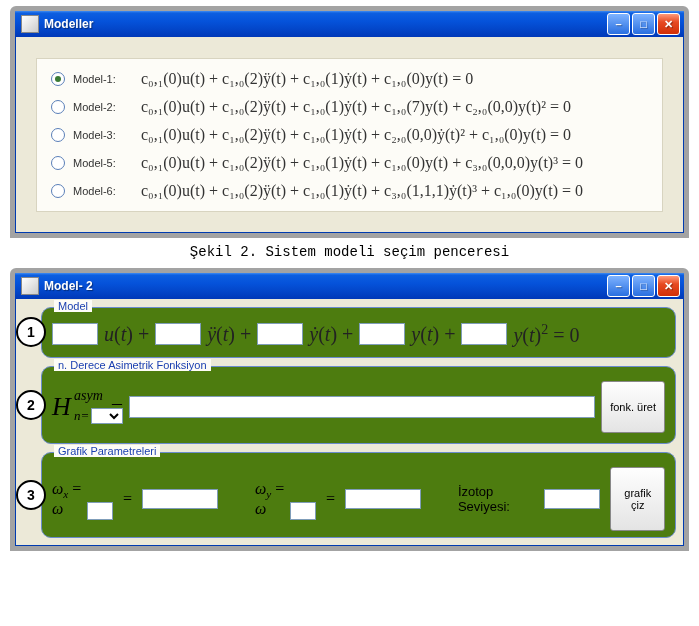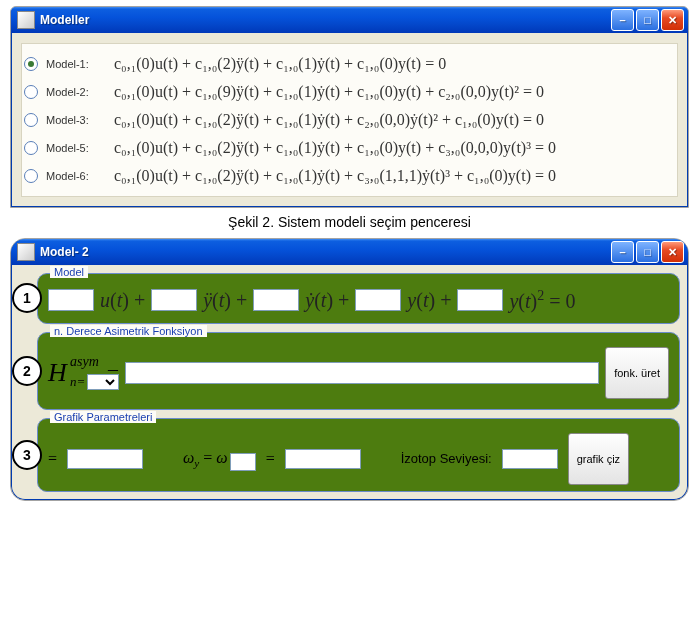--- a/index.html
+++ b/index.html
@@ -4,21 +4,21 @@
 <style>
   body {
     margin: 0;
     padding: 0;
     background: #fff;
     font-family: "Tahoma", "Segoe UI", sans-serif;
     font-size: 11px;
     width: 699px;
   }
   .window {
-    border: 1px solid #a3a3a3;
+    border: 5px solid #a3a3a3;
     border-radius: 6px 6px 0 0;
     margin: 6px 10px;
     background: #ece9d8;
     box-shadow: 0 0 0 1px #003bb0 inset;
     overflow: hidden;
   }
   .titlebar {
     background: linear-gradient(to bottom,#3f8cf3 0%,#0d5fe0 8%,#0552da 40%,#0346c9 70%,#0038b8 100%);
     height: 26px;
     display: flex;
@@ -52,22 +52,22 @@
     background: linear-gradient(to bottom,#7eb3ff,#2a6fe0);
     color: #fff;
   }
   .win-btn.close {
     background: linear-gradient(to bottom,#ff9a7a,#e74a23 40%,#d22f06);
     color: #fff;
   }
   .client {
     background: #fdfcf7;
     border: 1px solid #d8d4c0;
-    margin: 10px;
-    padding: 6px 0;
+    margin: 21px;
+    padding: 6px 12px;
   }
   .model-row {
     display: flex;
     align-items: center;
     padding: 5px 2px;
     gap: 8px;
   }
   .radio {
     width: 12px; height: 12px;
     border: 1px solid #5a7fb8;
@@ -87,21 +87,21 @@
     width: 60px;
   }
   .eqn {
     font-family: "Cambria Math","Times New Roman",serif;
     font-size: 16px;
     color: #333;
     white-space: nowrap;
   }
   .caption {
     text-align: center;
-    font-family: Liberation Sans, sans-serif;
+    font-family: Liberation Mono, monospace;
     font-size: 14px;
     margin: 4px 0 8px;
   }
   
   .groupbox {
     border: 1px solid #6a8ccc;
     border-radius: 10px;
     margin: 8px 8px;
     padding: 14px 10px 10px;
     position: relative;
@@ -222,21 +222,21 @@
   </div>
   <div class="client">
     <div class="model-row">
       <span class="radio selected"></span>
       <span class="model-label">Model-1:</span>
       <span class="eqn">c₀,₁(0)u(t) + c₁,₀(2)ÿ(t) + c₁,₀(1)ẏ(t) + c₁,₀(0)y(t) = 0</span>
     </div>
     <div class="model-row">
       <span class="radio"></span>
       <span class="model-label">Model-2:</span>
-      <span class="eqn">c₀,₁(0)u(t) + c₁,₀(9)ÿ(t) + c₁,₀(1)ẏ(t) + c₁,₀(0)y(t) + c₂,₀(0,0)y(t)² = 0</span>
+      <span class="eqn">c₀,₁(0)u(t) + c₁,₀(2)ÿ(t) + c₁,₀(1)ẏ(t) + c₁,₀(7)y(t) + c₂,₀(0,0)y(t)² = 0</span>
     </div>
     <div class="model-row">
       <span class="radio"></span>
       <span class="model-label">Model-3:</span>
       <span class="eqn">c₀,₁(0)u(t) + c₁,₀(2)ÿ(t) + c₁,₀(1)ẏ(t) + c₂,₀(0,0)ẏ(t)² + c₁,₀(0)y(t) = 0</span>
     </div>
     <div class="model-row">
       <span class="radio"></span>
       <span class="model-label">Model-5:</span>
       <span class="eqn">c₀,₁(0)u(t) + c₁,₀(2)ÿ(t) + c₁,₀(1)ẏ(t) + c₁,₀(0)y(t) + c₃,₀(0,0,0)y(t)³ = 0</span>
@@ -244,21 +244,21 @@
     <div class="model-row">
       <span class="radio"></span>
       <span class="model-label">Model-6:</span>
       <span class="eqn">c₀,₁(0)u(t) + c₁,₀(2)ÿ(t) + c₁,₀(1)ẏ(t) + c₃,₀(1,1,1)ẏ(t)³ + c₁,₀(0)y(t) = 0</span>
     </div>
   </div>
 </div>
 
 <div class="caption">Şekil 2. Sistem modeli seçim penceresi</div>
 
-<div class="window" style="position:relative;border-radius:15px;">
+<div class="window" style="position:relative;">
   <div class="titlebar">
     <span class="app-icon"></span>
     <span class="title">Model- 2</span>
     <div class="win-btns">
       <div class="win-btn min">–</div>
       <div class="win-btn max">□</div>
       <div class="win-btn close">✕</div>
     </div>
   </div>
 
@@ -296,20 +296,24 @@
         <span>=</span>
         <input class="long-input" style="">
         <button class="btn">fonk. üret</button>
       </div>
     </div>
 
     <div class="groupbox" style="padding-bottom:6px;">
       <span class="legend">Grafik Parametreleri</span>
       <span class="circle-num">3</span>
       <div class="params-row">
+        <span class="omega-group">
+          <span><i>ω<sub>x</sub></i> = <i>ω</i></span>
+          <input class="small-input subbox" style="">
+        </span>
         <span>=</span>
         <input class="med-input" style="">
 
         <span style="width:20px;"></span>
 
         <span class="omega-group">
           <span><i>ω<sub>y</sub></i> = <i>ω</i></span>
           <input class="small-input subbox" style="">
         </span>
         <span>=</span>

